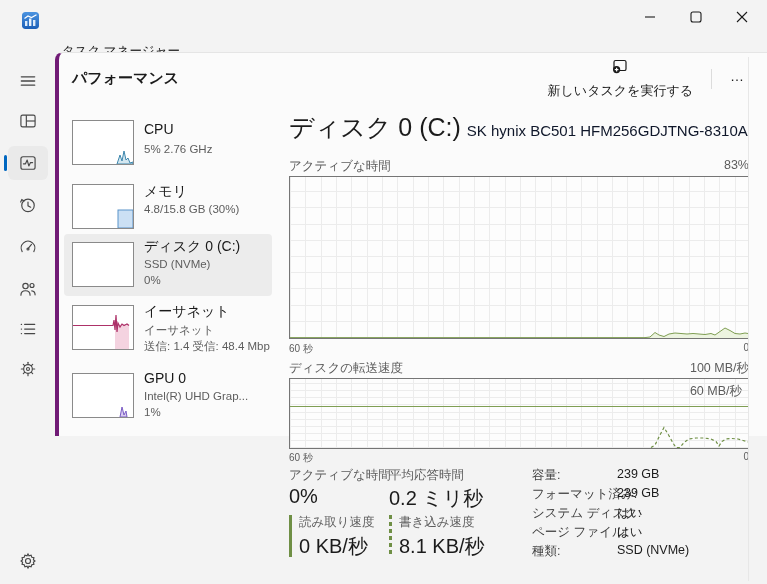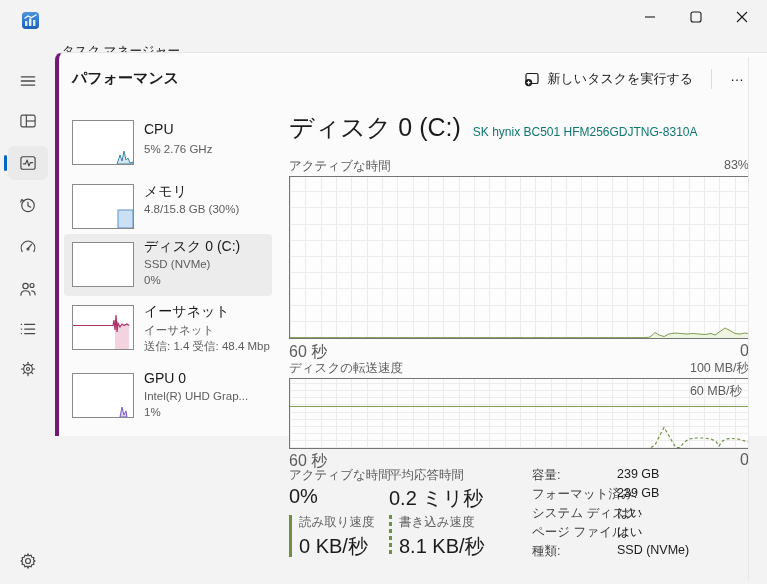--- a/index.html
+++ b/index.html
@@ -16,46 +16,46 @@
   
   .sidebar { position:absolute; left:0; top:52px; width:55px; height:532px; }
   .side-item { position:absolute; left:8px; width:40px; height:34px; display:flex; align-items:center; justify-content:center; border-radius:6px; }
   .side-item.selected { background:#eaeaea; }
   .accent-pill { position:absolute; left:-4px; top:9px; width:3px; height:16px; border-radius:2px; background:#0067c0; }
 
   
   .panel { position:absolute; left:55px; top:52px; width:712px; height:384px; background:#fbfbfb; border-top-left-radius:8px; border-top:1px solid #e5e5e5; border-left:4px solid #701a75; }
   .page-title { position:absolute; left:13px; top:16px; font-size:15px; font-weight:600; }
   .toolbar { position:absolute; right:12px; top:11px; height:30px; display:flex; align-items:center; }
-  .run-task { display:flex; align-items:center; gap:8px; font-size:13px; color:#1b1b1b; background:transparent; border:none; padding:6px 10px; border-radius:4px; font-family:inherit; }
+  .run-task { display:flex; align-items:center; gap:8px; font-size:13px; color:#1b1b1b; background:transparent; border:none; padding:6px 10px; border-radius:4px; font-family:inherit;flex-direction:column; }
   .tool-divider { width:1px; height:20px; background:#dcdcdc; margin:0 8px; }
   .more-btn { font-size:14px; letter-spacing:1px; background:transparent; border:none; padding:4px 10px 10px 10px; color:#1b1b1b; font-family:inherit; }
 
   
   .perf-list { position:absolute; left:5px; top:0; width:210px; }
   .perf-item { position:absolute; left:0; width:208px; }
   .perf-item.selected { background:#ececec; border-radius:4px; }
   .thumb { position:absolute; left:8px; width:62px; height:45px; background:#ffffff; border:1px solid #8a8a8a; }
   .thumb svg { position:absolute; left:0; top:0; }
   .pi-name { position:absolute; left:80px; font-size:14px; color:#191919; white-space:nowrap; }
   .pi-sub  { position:absolute; left:80px; font-size:11.5px; color:#5d5d5d; white-space:nowrap; overflow:hidden; max-width:126px; }
 
   
   .rpane { position:absolute; left:230px; top:0; width:462px; height:532px; }
   .main-title-row { position:absolute; left:0; top:58px; width:462px; white-space:nowrap; }
   .main-title { font-size:25px; color:#1b1b1b; }
-  .main-subtitle { font-size:12px; color:#0f766e; margin-left:12px; }
+  .main-subtitle { font-size:15px; color:#0f172a; margin-left:6px; }
   .chart-label-row { position:absolute; width:460px; display:flex; justify-content:space-between; font-size:12.5px; color:#5c5c5c; }
   .chart { position:absolute; left:0; width:460px; border:1px solid #757575; background-color:#fdfdfd;
     background-image:repeating-linear-gradient(90deg,#ececec 0 1px,transparent 1px 15.33px),
                      repeating-linear-gradient(0deg,#ececec 0 1px,transparent 1px 16.2px); }
   .chart.dense { background-image:repeating-linear-gradient(90deg,#ececec 0 1px,transparent 1px 15.33px),
                                   repeating-linear-gradient(0deg,#ececec 0 1px,transparent 1px 7.1px); }
   .chart svg { position:absolute; left:0; top:0; }
-  .axis-row { position:absolute; width:460px; display:flex; justify-content:space-between; font-size:16px; color:#5c5c5c; }
+  .axis-row { position:absolute; width:460px; display:flex; justify-content:space-between; font-size:10px; color:#5c5c5c; }
   .inner-scale-label { position:absolute; right:6px; top:4px; font-size:12.5px; color:#5c5c5c; }
 
   
   .stat-label { position:absolute; font-size:12.5px; color:#5d5d5d; white-space:nowrap; }
   .stat-value { position:absolute; font-size:20px; color:#1b1b1b; white-space:nowrap; }
   .legend-bar { position:absolute; width:3px; height:42px; }
   .legend-bar.solid { background:#6f8f45; }
   .legend-bar.dashed { background:repeating-linear-gradient(to bottom,#6f8f45 0 4px,transparent 4px 7px); }
   .detail-label { position:absolute; font-size:12.5px; color:#3f3f3f; white-space:nowrap; }
   .detail-value { position:absolute; font-size:12.5px; color:#1b1b1b; white-space:nowrap; }

